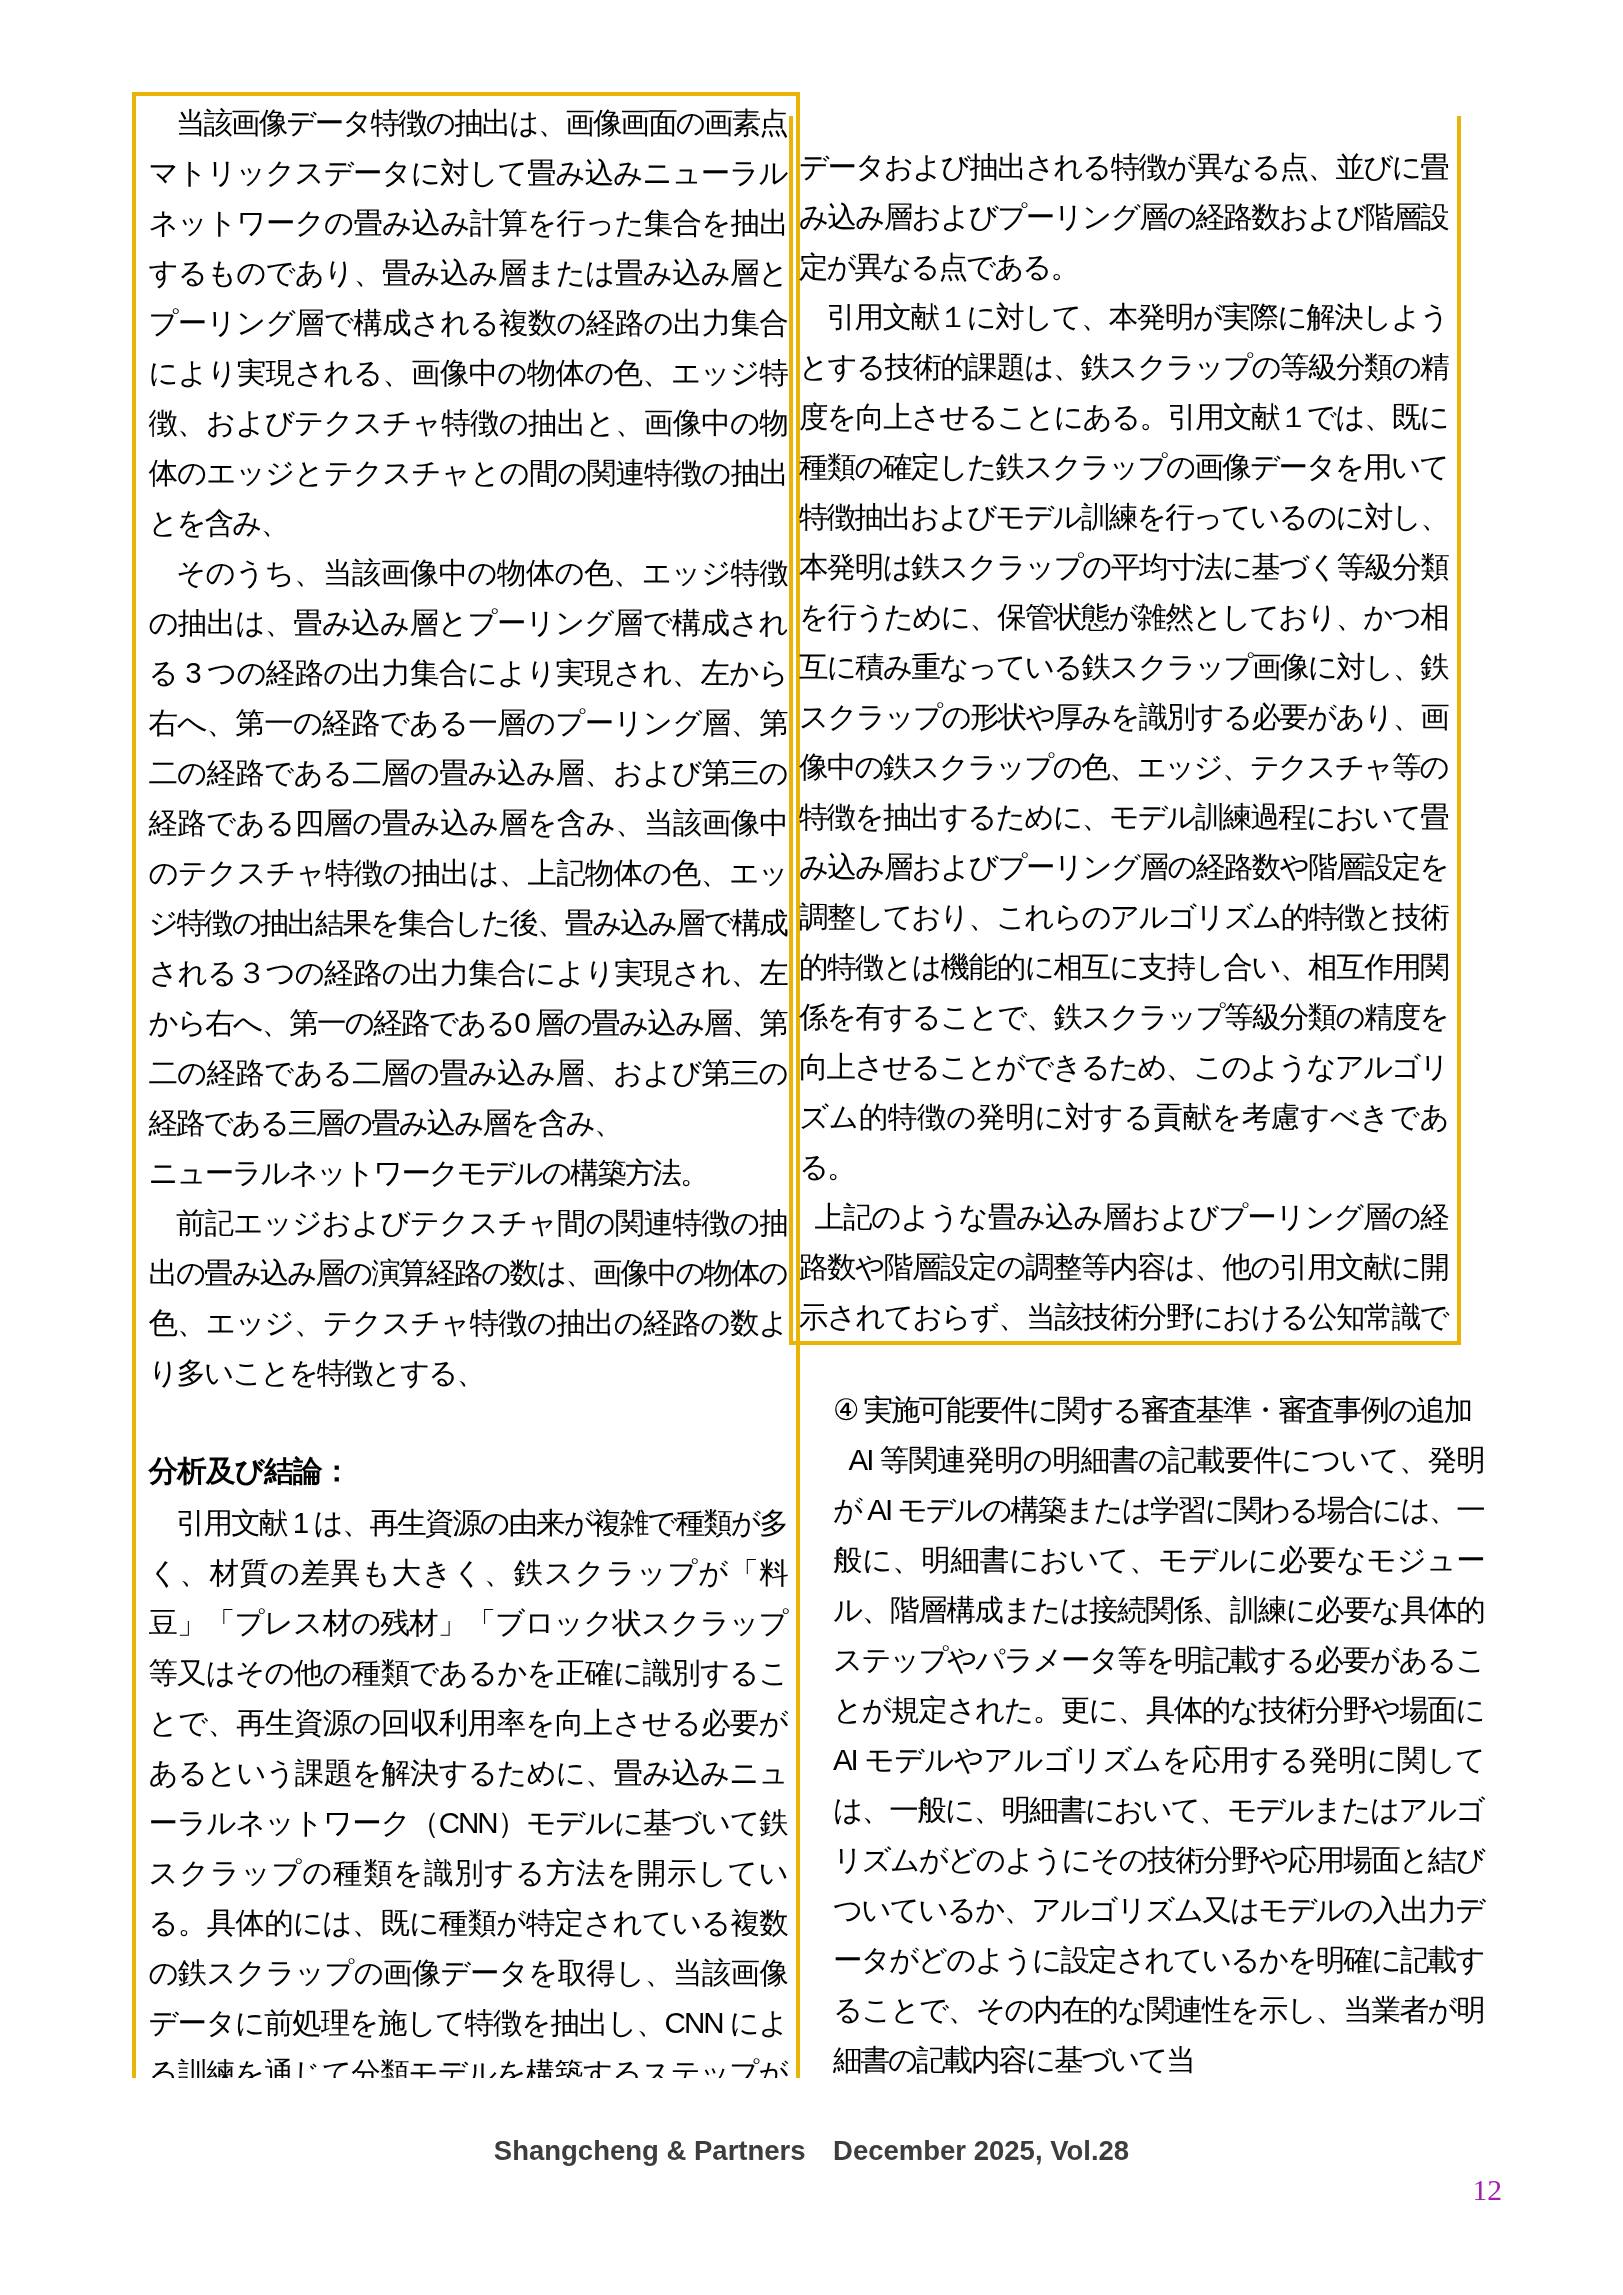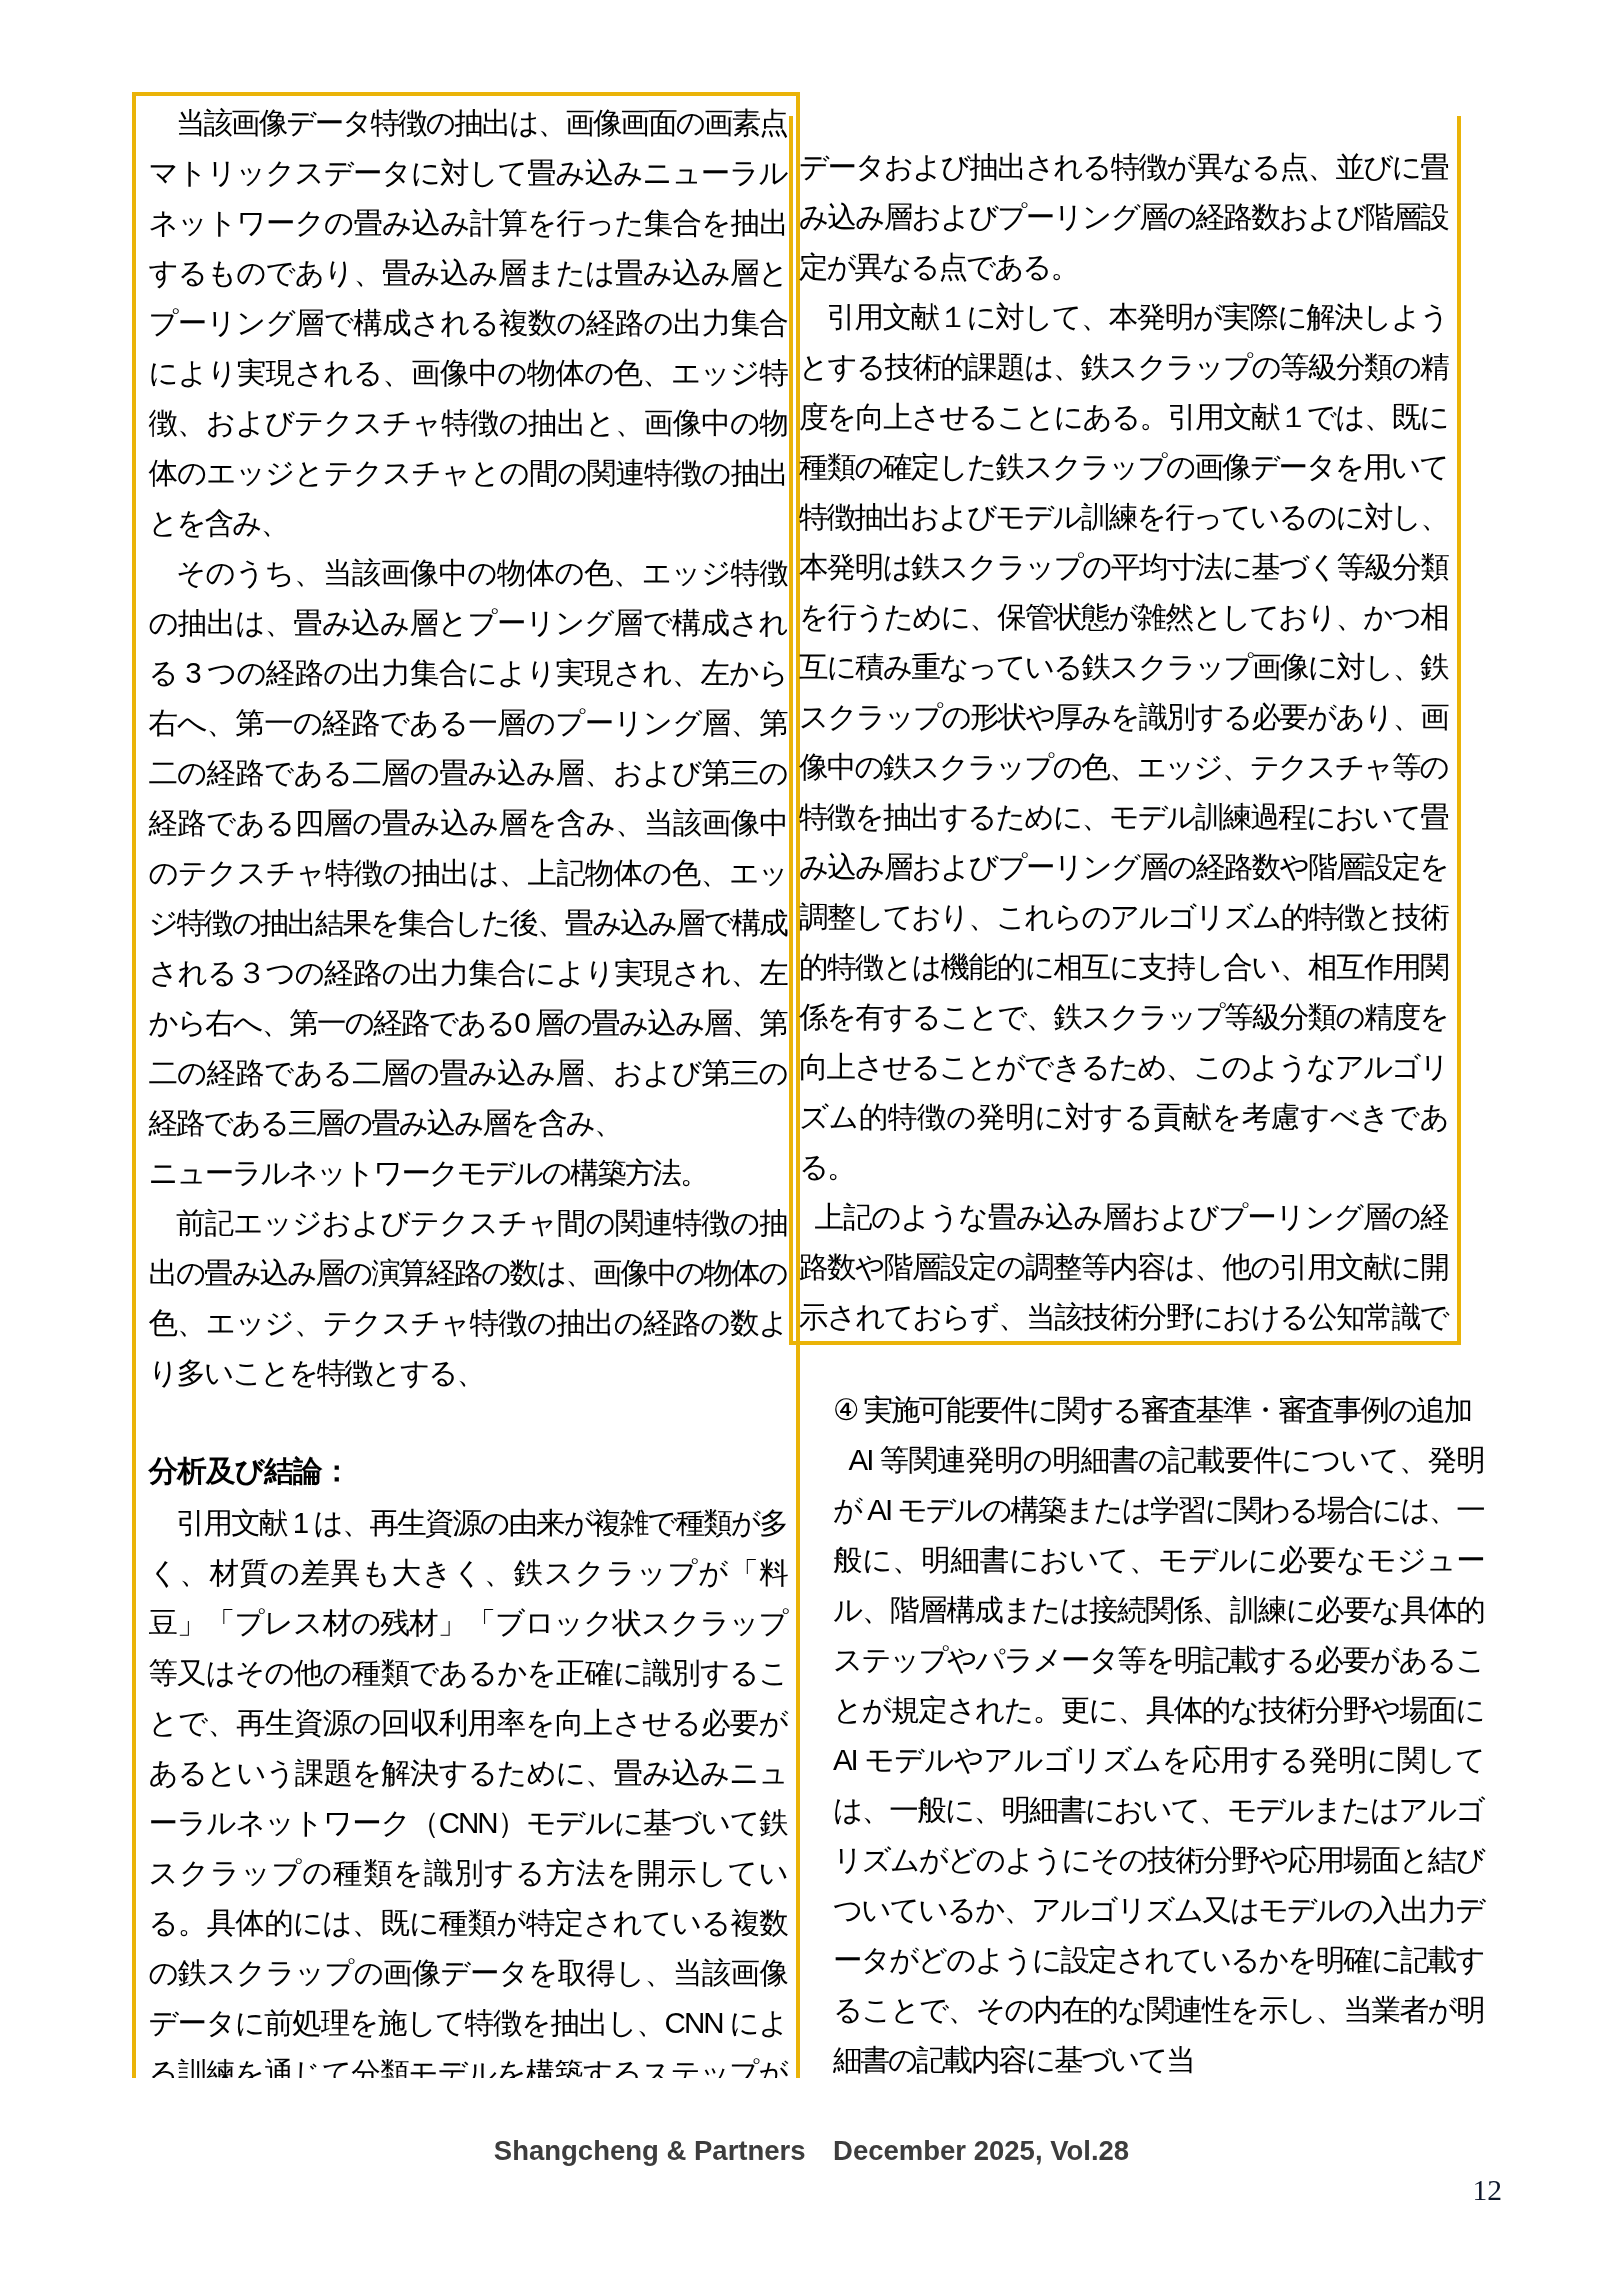--- a/index.html
+++ b/index.html
@@ -72,21 +72,21 @@
     font-weight: 700;
     color: #3d3d3d;
   }
   .page-number {
     position: absolute;
     top: 2174px;
     right: 121px;
     font-family: "Liberation Serif", "DejaVu Serif", serif;
     font-size: 29.5px;
     line-height: 33px;
-    color: #0f172a;
+    color: #a21caf;
   }
 </style>
 </head>
 <body>
 
 <div class="page">
 
   <div class="claim-box left">
     <p class="para indent">当該画像データ特徴の抽出は、画像画面の画素点マトリックスデータに対して畳み込みニューラルネットワークの畳み込み計算を行った集合を抽出するものであり、畳み込み層または畳み込み層とプーリング層で構成される複数の経路の出力集合により実現される、画像中の物体の色、エッジ特徴、およびテクスチャ特徴の抽出と、画像中の物体のエッジとテクスチャとの間の関連特徴の抽出とを含み、</p>
     <p class="para indent">そのうち、当該画像中の物体の色、エッジ特徴の抽出は、畳み込み層とプーリング層で構成される 3 つの経路の出力集合により実現され、左から右へ、第一の経路である一層のプーリング層、第二の経路である二層の畳み込み層、および第三の経路である四層の畳み込み層を含み、当該画像中のテクスチャ特徴の抽出は、上記物体の色、エッジ特徴の抽出結果を集合した後、畳み込み層で構成される３つの経路の出力集合により実現され、左から右へ、第一の経路である0 層の畳み込み層、第二の経路である二層の畳み込み層、および第三の経路である三層の畳み込み層を含み、</p>

